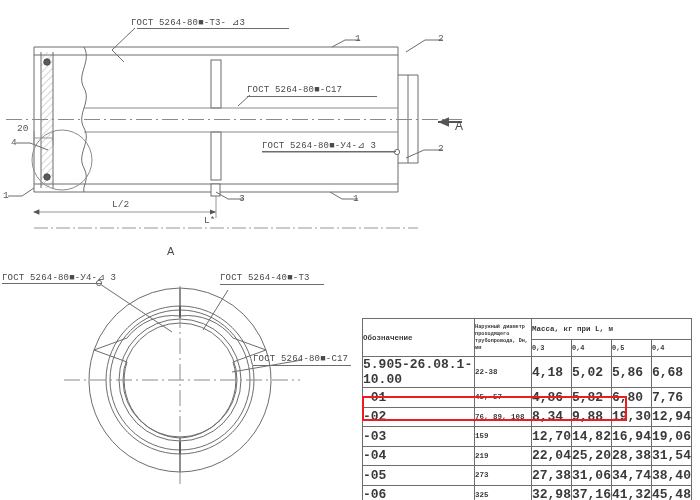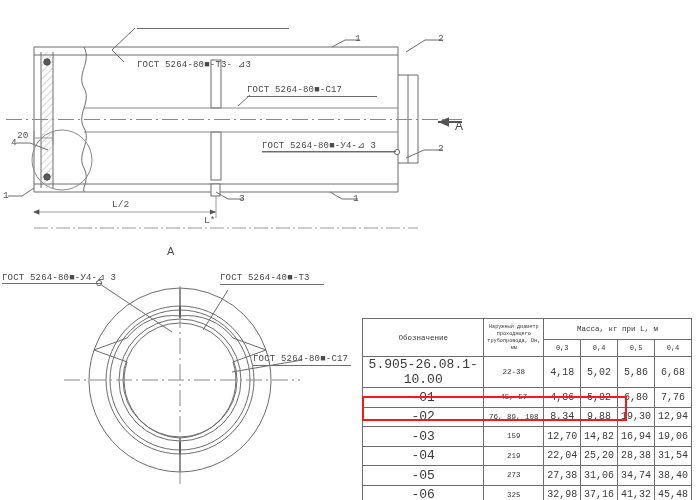--- a/index.html
+++ b/index.html
@@ -70,32 +70,32 @@
   }
   table.spec {
     border-collapse: collapse;
     width: 330px;
     font-family: "Liberation Mono", monospace;
     color: #3a3a3a;
     background: #fff;
   }
   table.spec th, table.spec td {
     border: 1px solid #6d6d6d;
-    text-align: center;
+    text-align: left;
     vertical-align: middle;
-    font-weight: normal;
+    font-weight: bold;
     padding: 0;
   }
   th.h-desig { font-size: 7.5px; height: 38px; width: 122px; margin-left: 9px; }
   th.h-diam  { font-size: 5.2px; height: 38px; width: 60px; line-height: 7px; padding: 1px 2px; }
   th.h-mass  { font-size: 7.5px; height: 21px; }
   th.h-sub   { font-size: 7px; height: 17px; width: 37px; }
   td.c-desig { font-size: 13px; height: 19.5px; text-align: right; padding-right: 12px; }
   td.c-diam  { font-size: 7.5px; height: 19.5px; }
-  td.c-val   { font-size: 10px; height: 19.5px; }
+  td.c-val   { font-size: 13px; height: 19.5px; }
   tr.highlight-row td.c-desig,
   tr.highlight-row td.c-diam {
     position: relative;
   }
   .row-highlight-box {
     position: absolute;
     border: 2.2px solid #ee1c1c;
     pointer-events: none;
     left: 362px;
     top: 396px;
@@ -251,38 +251,38 @@
       </g>
 
       <g stroke="#4a4a4a" stroke-width="1.4">
         <line x1="180" y1="306" x2="180" y2="318"></line>
         <line x1="180" y1="442" x2="180" y2="454"></line>
       </g>
     </g>
   </svg>
 
 
-  <div class="weld-label" style="left:137px; top:17px;margin-top:42px;">ГОСТ 5264-80■-Т3- ⊿3</div>
+  <div class="weld-label" style="left:131px; top:17px;">ГОСТ 5264-80■-Т3- ⊿3</div>
   <div class="weld-label" style="left:137px; top:28px; width:152px; border-top:1px solid #6d6d6d; height:0; padding:0;"></div>
 
   <div class="weld-label" style="left:247px; top:85px;">ГОСТ 5264-80■-С17</div>
   <div class="weld-label" style="left:247px; top:96px; width:130px; border-top:1px solid #6d6d6d; height:0;"></div>
 
   <div class="weld-label" style="left:262px; top:140px;">ГОСТ 5264-80■-У4-⊿ 3</div>
   <div class="weld-label" style="left:262px; top:151px; width:134px; border-top:1px solid #6d6d6d; height:0;"></div>
 
   <div class="callout-num" style="left:355px; top:33px;">1</div>
   <div class="callout-num" style="left:438px; top:33px;">2</div>
   <div class="callout-num" style="left:438px; top:143px;">2</div>
   <div class="callout-num" style="left:353px; top:193px;">1</div>
   <div class="callout-num" style="left:239px; top:193px;">3</div>
   <div class="callout-num" style="left:3px; top:190px;">1</div>
   <div class="callout-num" style="left:11px; top:137px;">4</div>
 
-  <div class="dim-label" style="left:17px; top:130px;">20</div>
+  <div class="dim-label" style="left:17px; top:123px;">20</div>
   <div class="dim-label" style="left:112px; top:199px;">L/2</div>
   <div class="dim-label" style="left:204px; top:215px;">L*</div>
 
   <div class="view-label" style="left:455px; top:119px; font-size:12px;">A</div>
 
   <div class="view-label" style="left:167px; top:245px;">A</div>
 
   <div class="weld-label" style="left:2px; top:272px;">ГОСТ 5264-80■-У4-⊿ 3</div>
   <div class="weld-label" style="left:2px; top:283px; width:100px; border-top:1px solid #6d6d6d; height:0;"></div>
 

